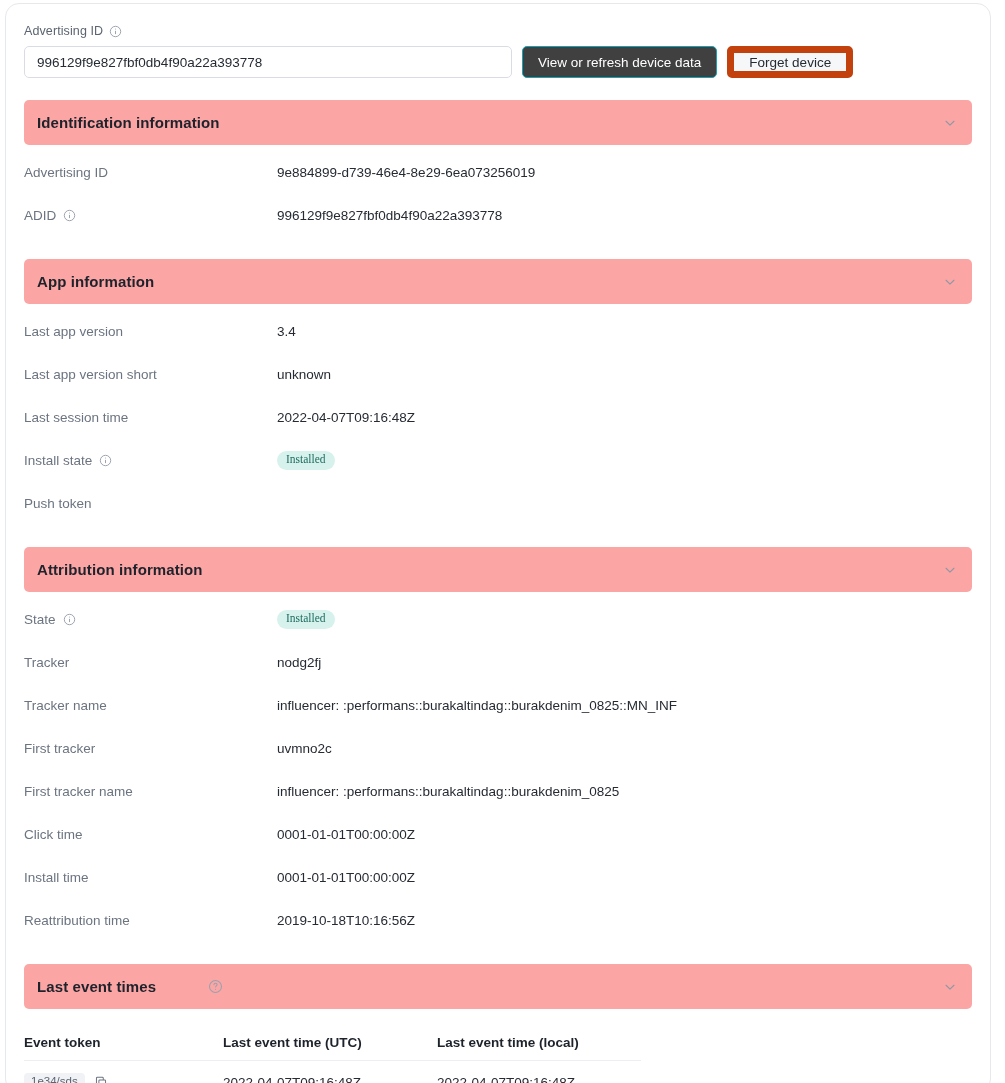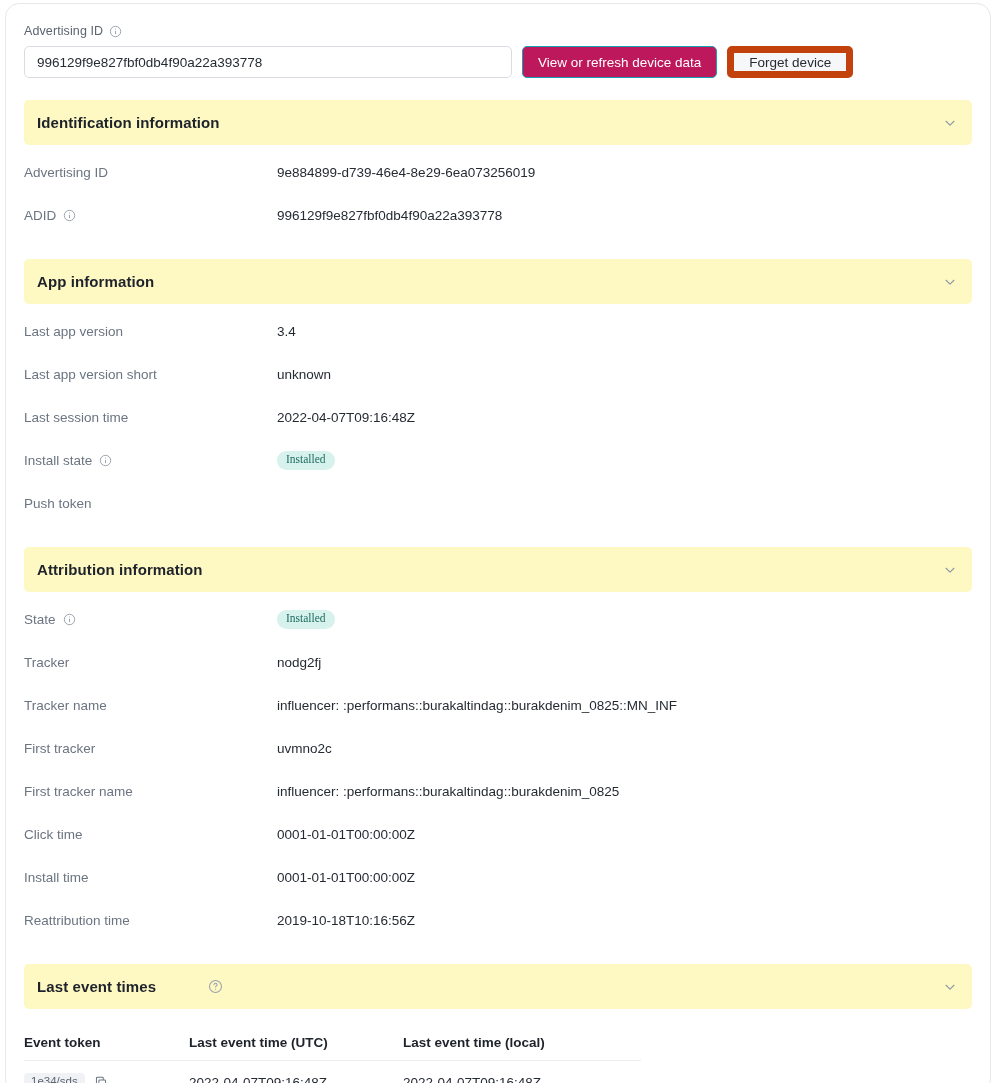--- a/index.html
+++ b/index.html
@@ -75,37 +75,37 @@
     border-radius: 5px;
     font-size: 13.5px;
     font-family: "Liberation Sans", sans-serif;
     cursor: pointer;
     border: 1px solid transparent;
     white-space: nowrap;
     display: inline-flex;
     align-items: center;
   }
   .btn-primary {
-    background: #be185d;
+    background: #404040;
     color: #ffffff;
     border-color: #16a2b5;
   }
   .btn-secondary {
     background: #f6f7f9;
     color: #262b33;
     border: 7px solid #c2410c;
   }
 
   
   .section { margin-top: 22px; }
 
   .section-header {
     margin: 0 18px;
     height: 45px;
-    background: #fef9c3;
+    background: #fca5a5;
     border-radius: 5px;
     display: flex;
     align-items: center;
     padding: 0 14px 0 13px;
     cursor: pointer;
     gap: 45px;
   }
   .section-title {
     font-size: 15px;
     font-weight: bold;
@@ -177,21 +177,21 @@
     height: 36px;
     border-bottom: 1px solid #eceef1;
     width: 617px;
   }
   .ev-head > div {
     font-size: 13.5px;
     font-weight: bold;
     color: #1d222b;
   }
   .ev-row { height: 42px; width: 617px; }
-  .col-token { width: 165px; flex: none; display: flex; align-items: center; gap: 9px; }
+  .col-token { width: 199px; flex: none; display: flex; align-items: center; gap: 9px; }
   .col-utc   { width: 214px; flex: none; }
   .col-local { flex: 1; }
   .ev-row .col-utc, .ev-row .col-local {
     font-size: 13.5px;
     color: #262b33;
   }
 
   .token-chip {
     background: #f0f2f6;
     color: #5b6470;

